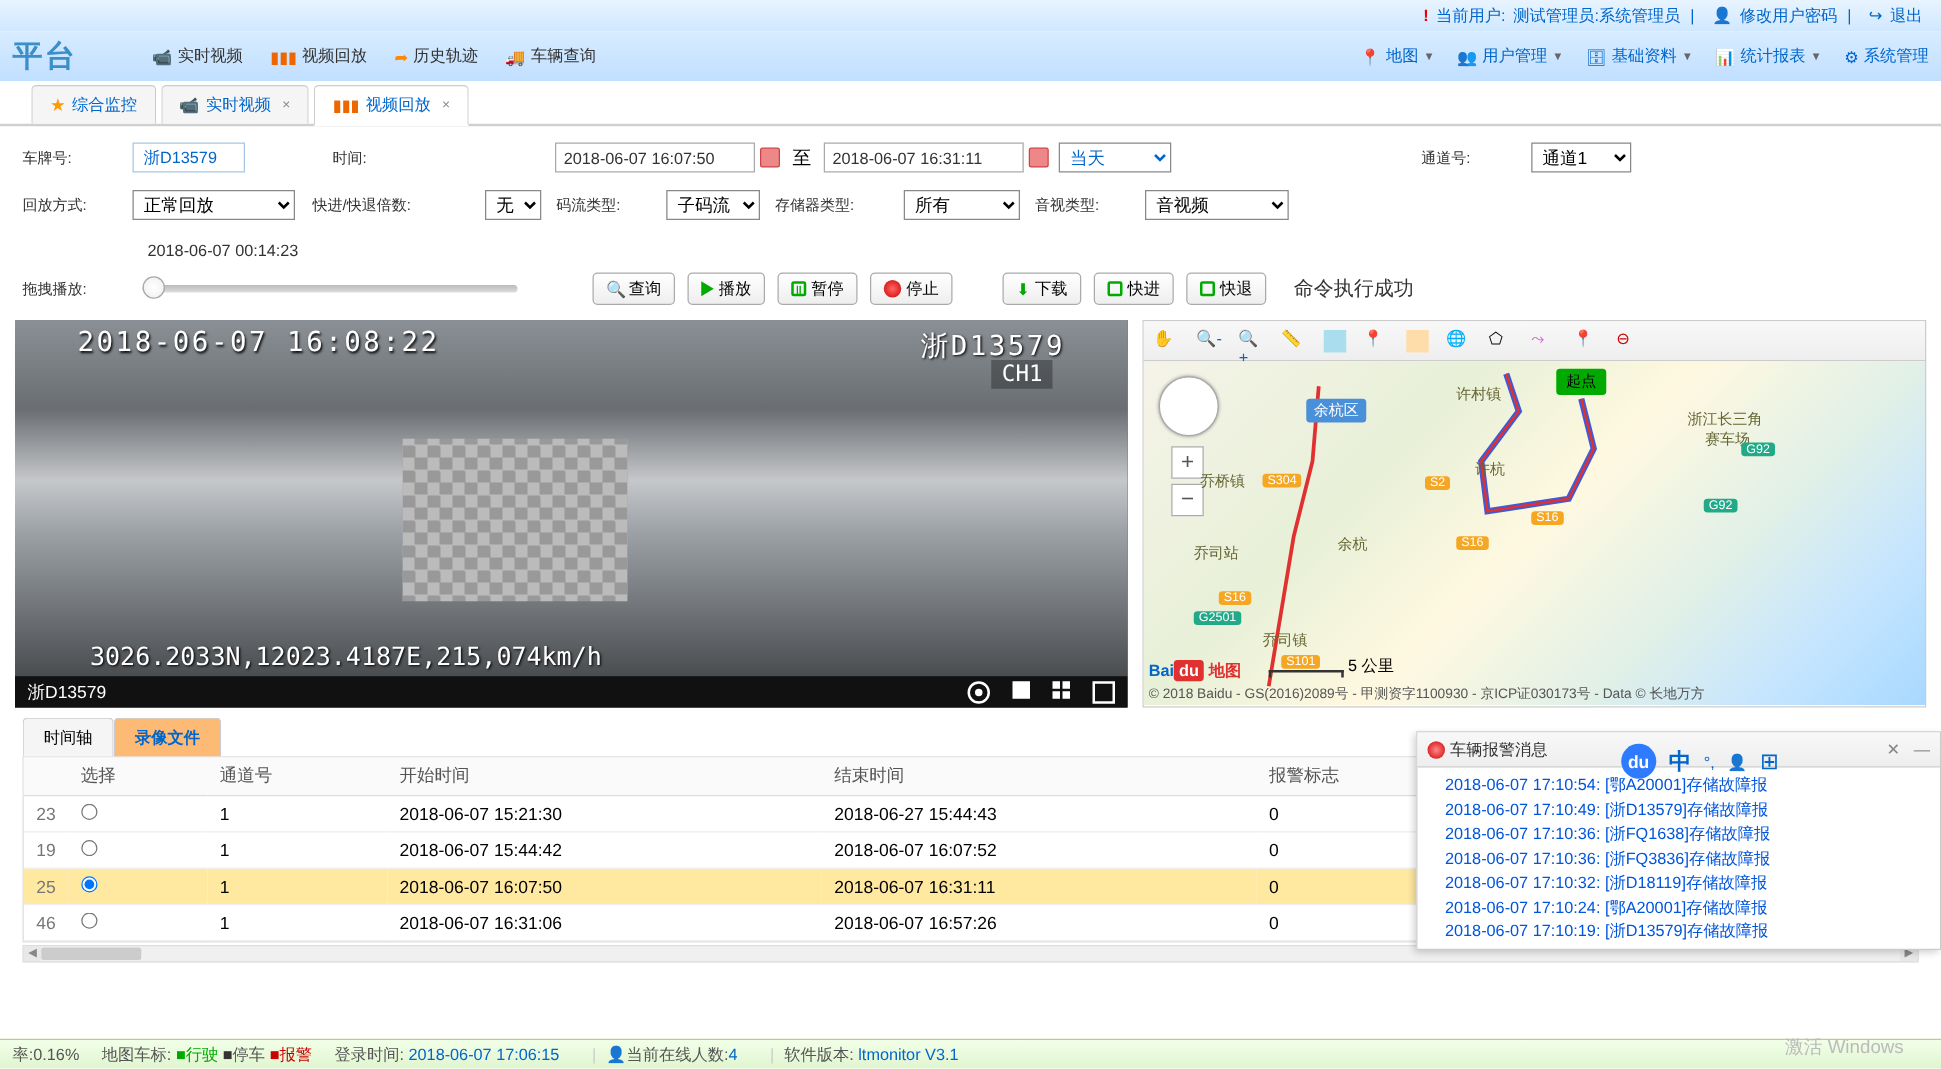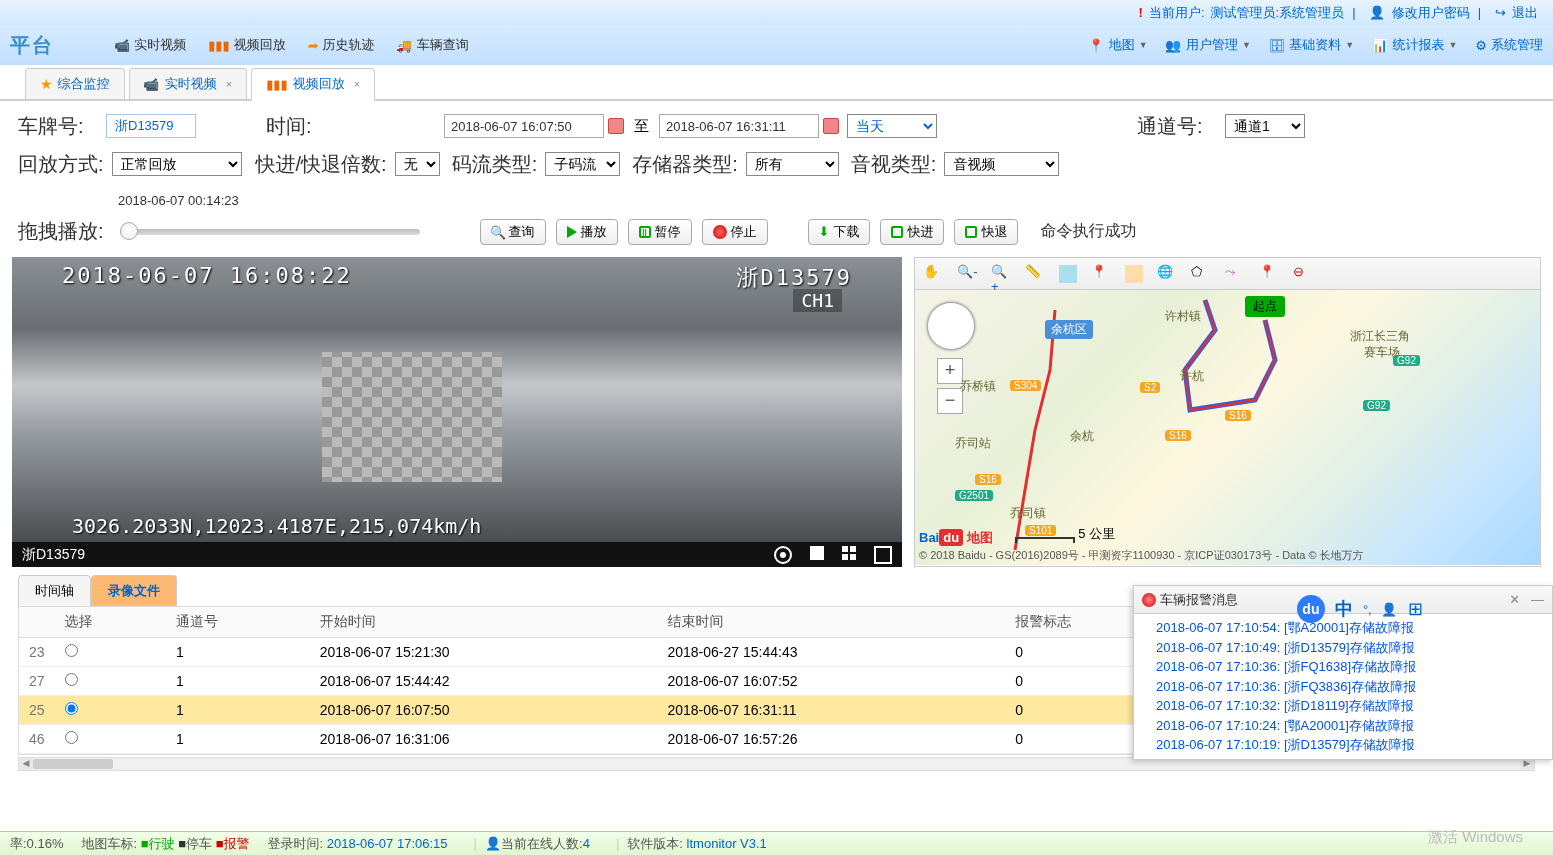--- a/index.html
+++ b/index.html
@@ -4,36 +4,36 @@
 <style>
 * { box-sizing: border-box; margin: 0; padding: 0; font-family: "Microsoft YaHei", Arial, sans-serif; font-size: 13px; }
 body { width: 1553px; height: 855px; background: #fff; overflow: hidden; position: relative; }
 
 .top-bar { height: 25px; background: linear-gradient(#e8f4ff,#d0e8ff); display: flex; justify-content: flex-end; align-items: center; padding-right: 15px; color: #0066cc; }
 .top-bar span { margin-left: 6px; }
 .top-bar .sep { color: #0066cc; margin: 0 8px; }
 .top-bar .exclaim { color: #e00; font-weight: bold; }
 
 .header { height: 40px; background: linear-gradient(#d8ecff,#c0dfff); display: flex; align-items: center; padding: 0 10px; }
-.logo { font-size: 20px; color: #3a8ec9; font-weight: bold; letter-spacing: 2px; margin-right: 60px; }
+.logo { font-size: 24px; color: #3a8ec9; font-weight: bold; letter-spacing: 2px; margin-right: 60px; }
 .main-menu { display: flex; gap: 22px; flex: 1; }
 .main-menu .menu-item { color: #333; display: flex; align-items: center; gap: 4px; cursor: pointer; }
 .right-menu { display: flex; gap: 18px; }
 .right-menu .menu-item { color: #0066cc; display: flex; align-items: center; gap: 4px; cursor: pointer; }
 .caret { font-size: 9px; color: #666; }
 
 .tabs { height: 36px; background: #fff; border-bottom: 2px solid #d0d0d0; display: flex; align-items: flex-end; padding-left: 25px; gap: 4px; }
 .tab { padding: 6px 14px; border: 1px solid #ccc; border-bottom: none; border-radius: 4px 4px 0 0; background: #f5f5f5; display: flex; align-items: center; gap: 5px; cursor: pointer; }
 .tab.active { background: #fff; border-bottom: 2px solid #fff; margin-bottom: -2px; color: #0066cc; }
 .tab .star { color: #f90; font-size: 14px; }
 .tab .close { color: #888; margin-left: 4px; font-size: 11px; }
 
 .form-area { padding: 10px 18px 6px; }
 .form-row { display: flex; align-items: center; margin-bottom: 8px; height: 30px; }
-.form-label { font-size: 20px; color: #333; margin-right: 8px; min-width: 80px; }
+.form-label { font-size: 12px; color: #333; margin-right: 8px; min-width: 80px; }
 .form-input { border: 1px solid #a5c6e4; padding: 3px 8px; height: 24px; background: #fff; color: #0066cc; }
 .form-input.black { color: #333; }
 select { border: 1px solid #888; padding: 2px 4px; height: 24px; background: #fff; font-size: 14px; }
 .date-input { border: 1px solid #aaa; padding: 3px 6px; height: 24px; width: 160px; position: relative; }
 .cal-icon { display: inline-block; width: 16px; height: 16px; background: #e88; border: 1px solid #c44; margin-left: 4px; vertical-align: middle; border-radius: 2px; }
 .mid-text { font-size: 15px; margin: 0 10px; }
 
 .timestamp-row { padding-left: 18px; color: #333; font-size: 13px; margin-bottom: 6px; }
 
 .slider-row { display: flex; align-items: center; padding: 4px 18px; }
@@ -370,21 +370,21 @@
           <td class="rownum">23</td>
     <td><input type="radio" name="filerow" style=""></td>
     <td>1</td>
           <td>2018-06-07 15:21:30</td>
           <td>2018-06-27 15:44:43</td>
           <td>0</td>
           <td>0</td>
           <td>1</td>
         </tr>
         <tr>
-          <td class="rownum">27</td>
+          <td class="rownum">19</td>
     <td><input type="radio" name="filerow" style=""></td>
     <td>1</td>
           <td>2018-06-07 15:44:42</td>
           <td>2018-06-07 16:07:52</td>
           <td>0</td>
           <td>0</td>
           <td>1</td>
         </tr>
         <tr class="selected">
           <td class="rownum">25</td>

